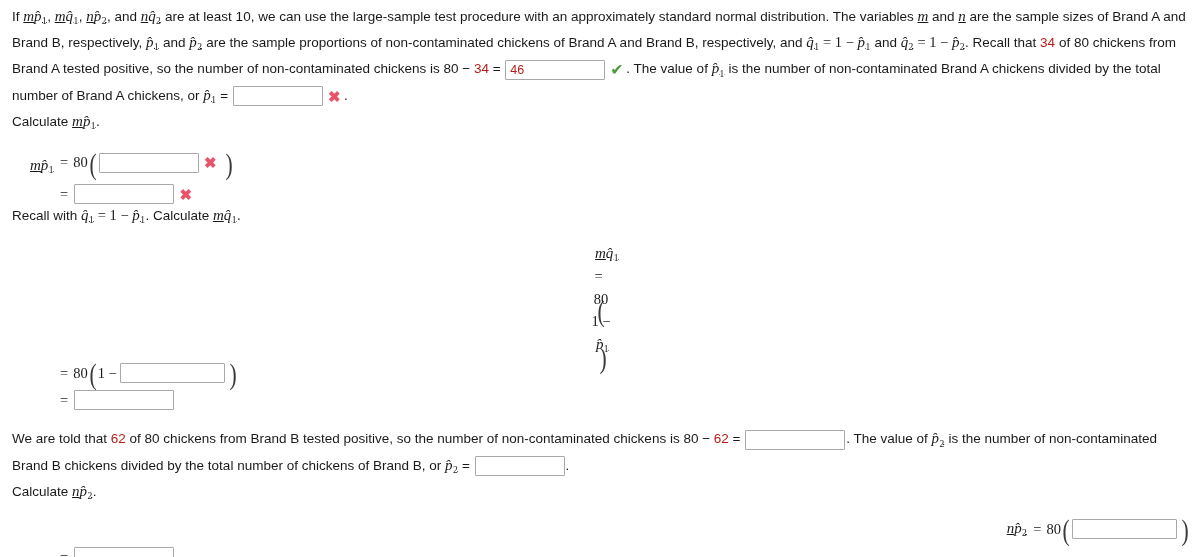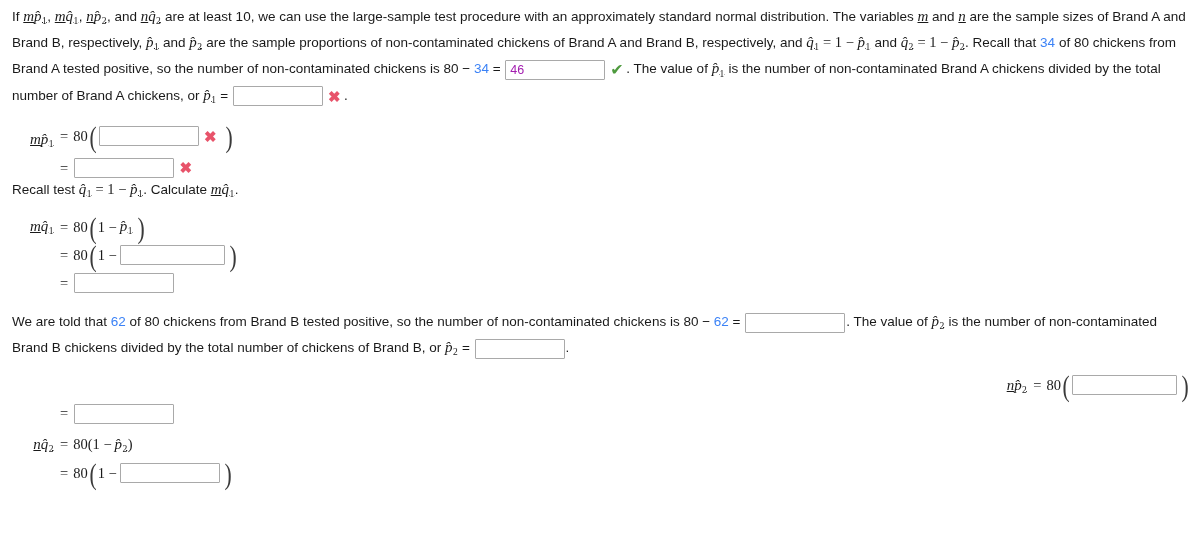--- a/index.html
+++ b/index.html
@@ -29,42 +29,42 @@
   .mn { font-family: "Liberation Serif", serif; font-size: 14.5px; font-style: normal; }
   sub.s {
     font-size: 9.5px;
     font-style: normal;
     font-family: "Liberation Serif", serif;
     vertical-align: -0.32em;
     margin-left: .4px;
     padding-right: .5px;
   }
   .hat { position: relative; display: inline-block; }
-  .num-red { color: #3b82f6; text-align: center; }
+  .num-red { color: #b91c1c; text-align: center; }
 
   
   p.para {
     margin: 0;
     padding: 0;
     font-size: 13.5px;
     line-height: 21.2px;
     max-width: 1190px;
   }
 
   
   .inp {
     display: inline-block;
     vertical-align: middle;
     border: 1px solid #a9a9a9;
     background: #fff;
     height: 20px;
     line-height: 18px;
     font-family: "Liberation Sans", sans-serif;
     font-size: 12.5px;
-    color: #a21caf;
+    color: #b91c1c;
     padding: 0 4px;
     margin: 0 1px;
     border-radius: 1px;
     outline: none;
   }
   .inp.w90 { width: 90px; }
   .inp.w100 { width: 100px; }
   .inp.w105 { width: 105px; }
 
   
@@ -112,41 +112,42 @@
   .blk { margin-top: 15px; }
   .lbl { margin: 0; }
 </style>
 </head>
 <body>
 
 <div class="page">
 
   <p class="para"><span>If </span><span class="mi">m<span class="hat">p̂</span><sub class="s">1</sub></span><span>, </span><span class="mi">m<span class="hat">q̂</span><sub class="s">1</sub></span><span>, </span><span class="mi">n<span class="hat">p̂</span><sub class="s">2</sub></span><span>, and </span><span class="mi">n<span class="hat">q̂</span><sub class="s">2</sub></span><span> are at least 10, we can use the large-sample test procedure with an approximately standard normal distribution. The variables </span><span class="mi">m</span><span> and </span><span class="mi">n</span><span> are the sample sizes of Brand A and Brand B, respectively, </span><span class="mi"><span class="hat">p̂</span><sub class="s">1</sub></span><span> and </span><span class="mi"><span class="hat">p̂</span><sub class="s">2</sub></span><span> are the sample proportions of non-contaminated chickens of Brand A and Brand B, respectively, and </span><span class="mi"><span class="hat">q̂</span><sub class="s">1</sub></span><span class="mn"> = 1 − </span><span class="mi"><span class="hat">p̂</span><sub class="s">1</sub></span><span> and </span><span class="mi"><span class="hat">q̂</span><sub class="s">2</sub></span><span class="mn"> = 1 − </span><span class="mi"><span class="hat">p̂</span><sub class="s">2</sub></span><span>. Recall that </span><span class="num-red">34</span><span> of 80 chickens from Brand A tested positive, so the number of non-contaminated chickens is 80 − </span><span class="num-red">34</span><span> = </span><input class="inp w100" type="text" value="46" style=""><span class="mark tick">✔</span><span>. The value of </span><span class="mi"><span class="hat">p̂</span><sub class="s">1</sub></span><span> is the number of non-contaminated Brand A chickens divided by the total number of Brand A chickens, or </span><span class="mi"><span class="hat">p̂</span><sub class="s">1</sub></span><span> = </span><input class="inp w90" type="text" value="" style=""><span class="mark x">✖</span><span>.</span></p>
 
+  <p class="para blk lbl"><span>Calculate </span><span class="mi">m<span class="hat">p̂</span><sub class="s">1</sub></span><span>.</span></p>
 
   <div class="eq" style="margin-top:10px;">
     <span class="eq-lhs mi" style="width:48px;margin-top:7px;">m<span class="hat">p̂</span><sub class="s">1</sub></span>
     <span class="eq-eqs">=</span>
     <span class="mn">80</span>
     <span class="bigparen">(</span>
     <input class="inp w100" type="text" value="" style="">
     <span class="mark x">✖</span>
     <span class="bigparen" style="margin-left:4px;">)</span>
   </div>
 
   <div class="eq" style="margin-top:5px;">
     <span class="eq-lhs" style="width:48px;"></span>
     <span class="eq-eqs">=</span>
     <input class="inp w100" type="text" value="" style="">
     <span class="mark x">✖</span>
   </div>
 
-  <p class="para blk lbl"><span>Recall test </span><span class="mi"><span class="hat">q̂</span><sub class="s">1</sub></span><span class="mn"> = 1 − </span><span class="mi"><span class="hat">p̂</span><sub class="s">1</sub></span><span>. Calculate </span><span class="mi">m<span class="hat">q̂</span><sub class="s">1</sub></span><span>.</span></p>
-
-  <div class="eq" style="margin-top:10px;">
+  <p class="para blk lbl"><span>Recall with </span><span class="mi"><span class="hat">q̂</span><sub class="s">1</sub></span><span class="mn"> = 1 − </span><span class="mi"><span class="hat">p̂</span><sub class="s">1</sub></span><span>. Calculate </span><span class="mi">m<span class="hat">q̂</span><sub class="s">1</sub></span><span>.</span></p>
+
+  <div class="eq" style="margin-top:10px;flex-direction:column;">
     <span class="eq-lhs mi" style="width:48px;">m<span class="hat">q̂</span><sub class="s">1</sub></span>
     <span class="eq-eqs">=</span>
     <span class="mn">80</span>
     <span class="bigparen">(</span>
     <span class="mn">1 −</span>
     <span class="mi" style="margin-left:3px;"><span class="hat">p̂</span><sub class="s">1</sub></span>
     <span class="bigparen" style="margin-left:3px;">)</span>
   </div>
 
   <div class="eq" style="margin-top:5px;">
@@ -160,20 +161,21 @@
   </div>
 
   <div class="eq" style="margin-top:5px;">
     <span class="eq-lhs" style="width:48px;"></span>
     <span class="eq-eqs">=</span>
     <input class="inp w100" type="text" value="" style="">
   </div>
 
   <p class="para blk" style="margin-top:17px;"><span>We are told that </span><span class="num-red">62</span><span> of 80 chickens from Brand B tested positive, so the number of non-contaminated chickens is 80 − </span><span class="num-red">62</span><span> = </span><input class="inp w100" type="text" value="" style=""><span>. The value of </span><span class="mi"><span class="hat">p̂</span><sub class="s">2</sub></span><span> is the number of non-contaminated Brand B chickens divided by the total number of chickens of Brand B, or </span><span class="mi"><span class="hat">p̂</span><sub class="s">2</sub></span><span> = </span><input class="inp w90" type="text" value="" style=""><span>.</span></p>
 
+  <p class="para blk lbl"><span>Calculate </span><span class="mi">n<span class="hat">p̂</span><sub class="s">2</sub></span><span>.</span></p>
 
   <div class="eq" style="margin-top:10px;justify-content:flex-end;">
     <span class="eq-lhs mi" style="width:48px;">n<span class="hat">p̂</span><sub class="s">2</sub></span>
     <span class="eq-eqs">=</span>
     <span class="mn">80</span>
     <span class="bigparen">(</span>
     <input class="inp w105" type="text" value="" style="">
     <span class="bigparen" style="margin-left:2px;">)</span>
   </div>
 

